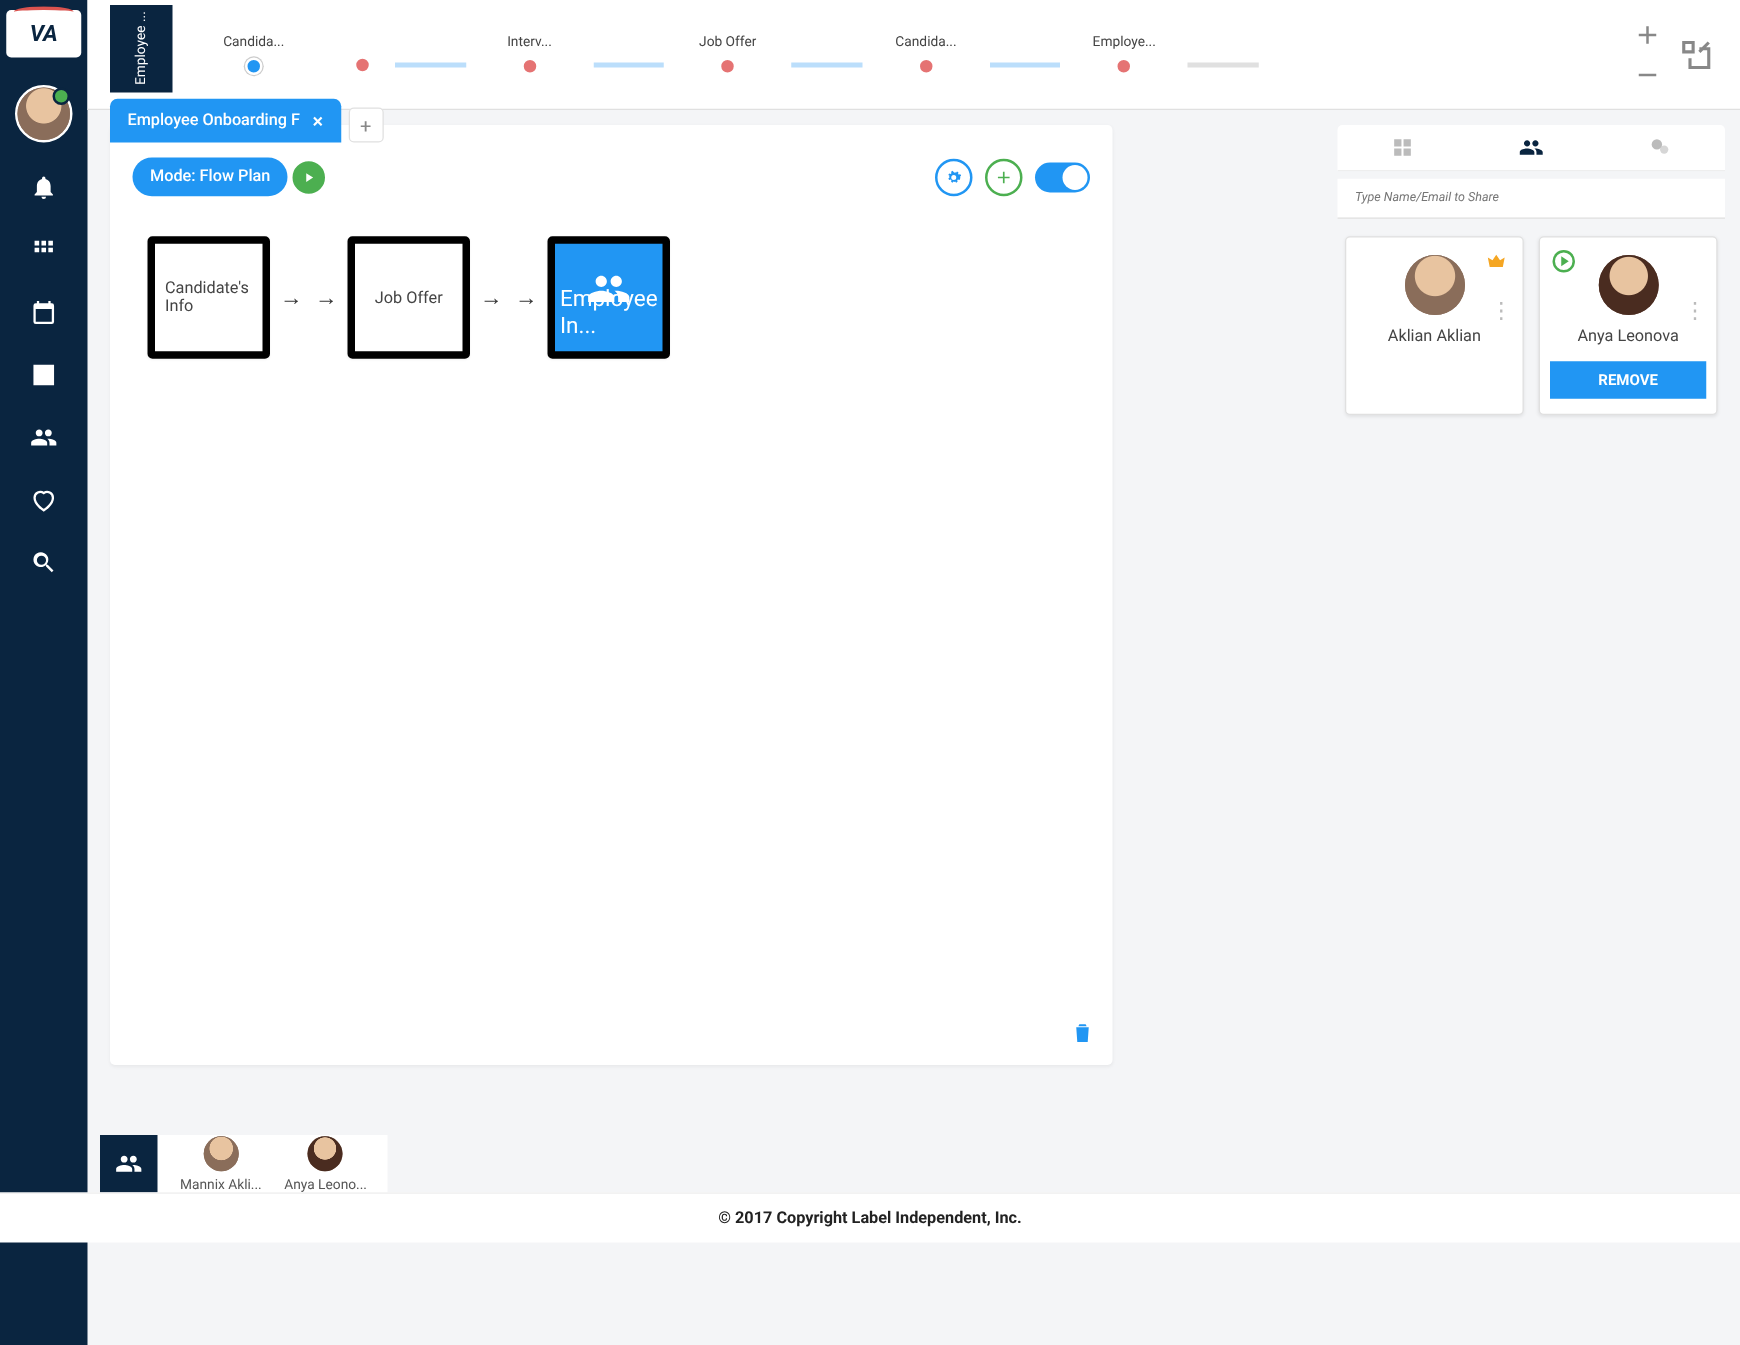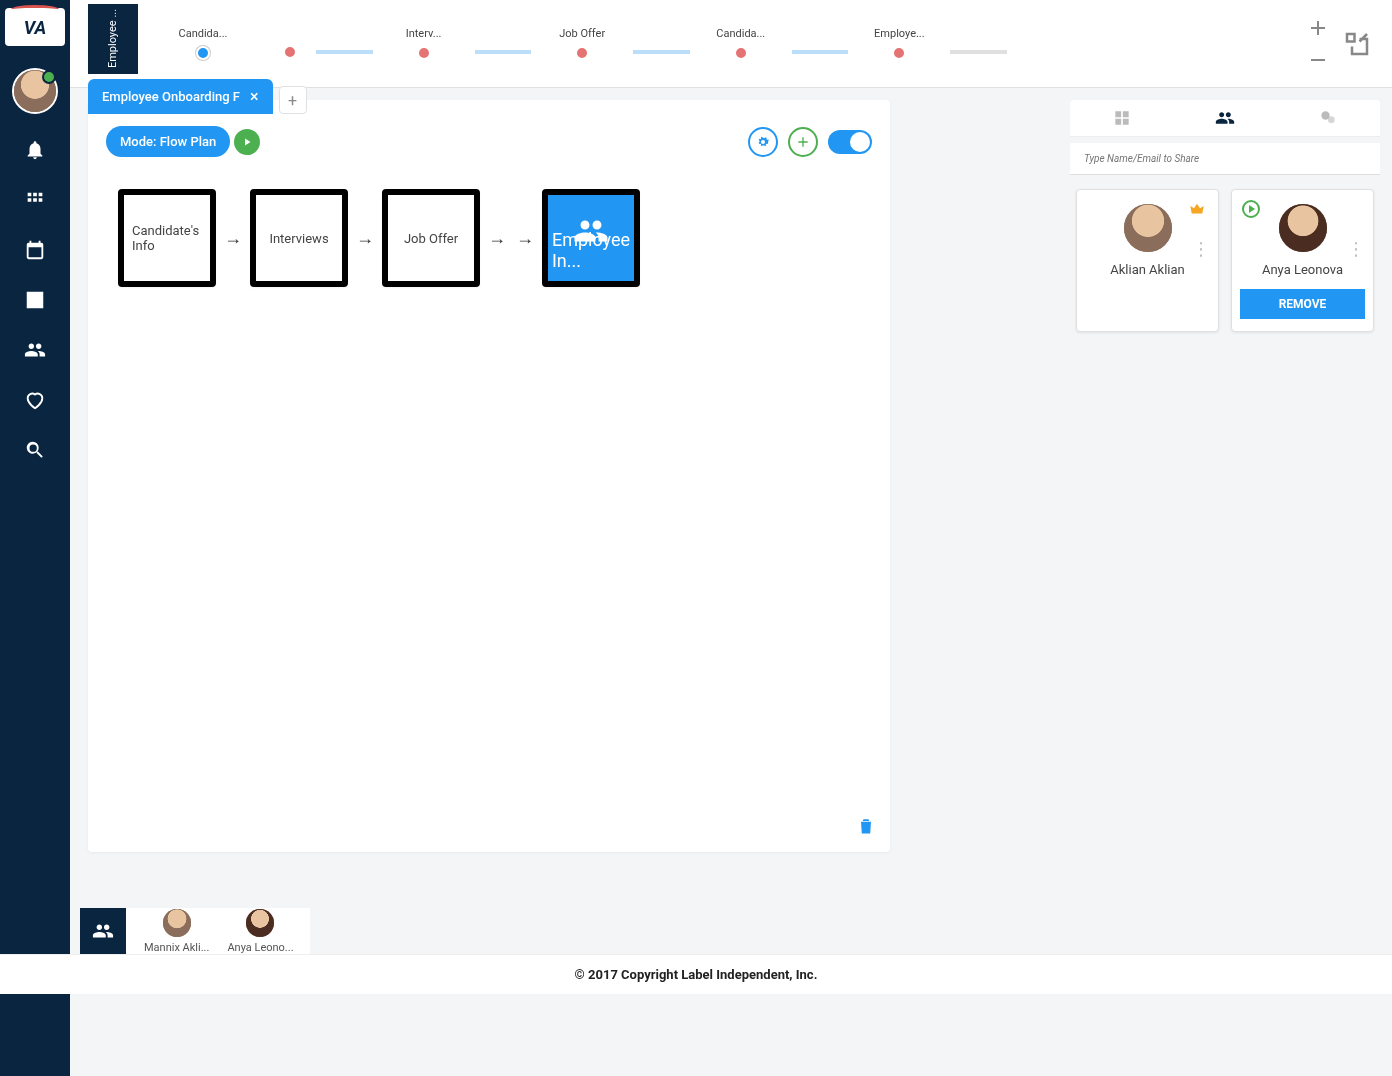--- a/index.html
+++ b/index.html
@@ -200,23 +200,20 @@
           </svg>
         </div>
       <div class="toggle"></div>
     </div>
   </div>
   <div class="flow-cards">
     <div class="flow-card">
         <span>Candidate's Info</span>
       </div>
     <span class="flow-arrow">→</span>
-    <div class="flow-card">
-        <span>Interviews</span>
-      </div>
     <span class="flow-arrow">→</span>
     <div class="flow-card">
         <span>Job Offer</span>
       </div>
     <span class="flow-arrow">→</span>
     <span class="flow-arrow">→</span>
     <div class="flow-card active">
       <div class="card-icon"><svg viewBox="0 0 24 24">
             <path d="M16 11c1.66 0 3-1.34 3-3s-1.34-3-3-3-3 1.34-3 3 1.34 3 3 3zm-8 0c1.66 0 3-1.34 3-3S9.66 5 8 5 5 6.34 5 8s1.34 3 3 3zm0 2c-2.33 0-7 1.17-7 3.5V19h14v-2.5C15 14.17 10.33 13 8 13zm8 0c-.29 0-.62.02-.97.05 1.16.84 1.97 1.97 1.97 3.45V19h6v-2.5c0-2.33-4.67-3.5-7-3.5z"></path>
           </svg></div>

